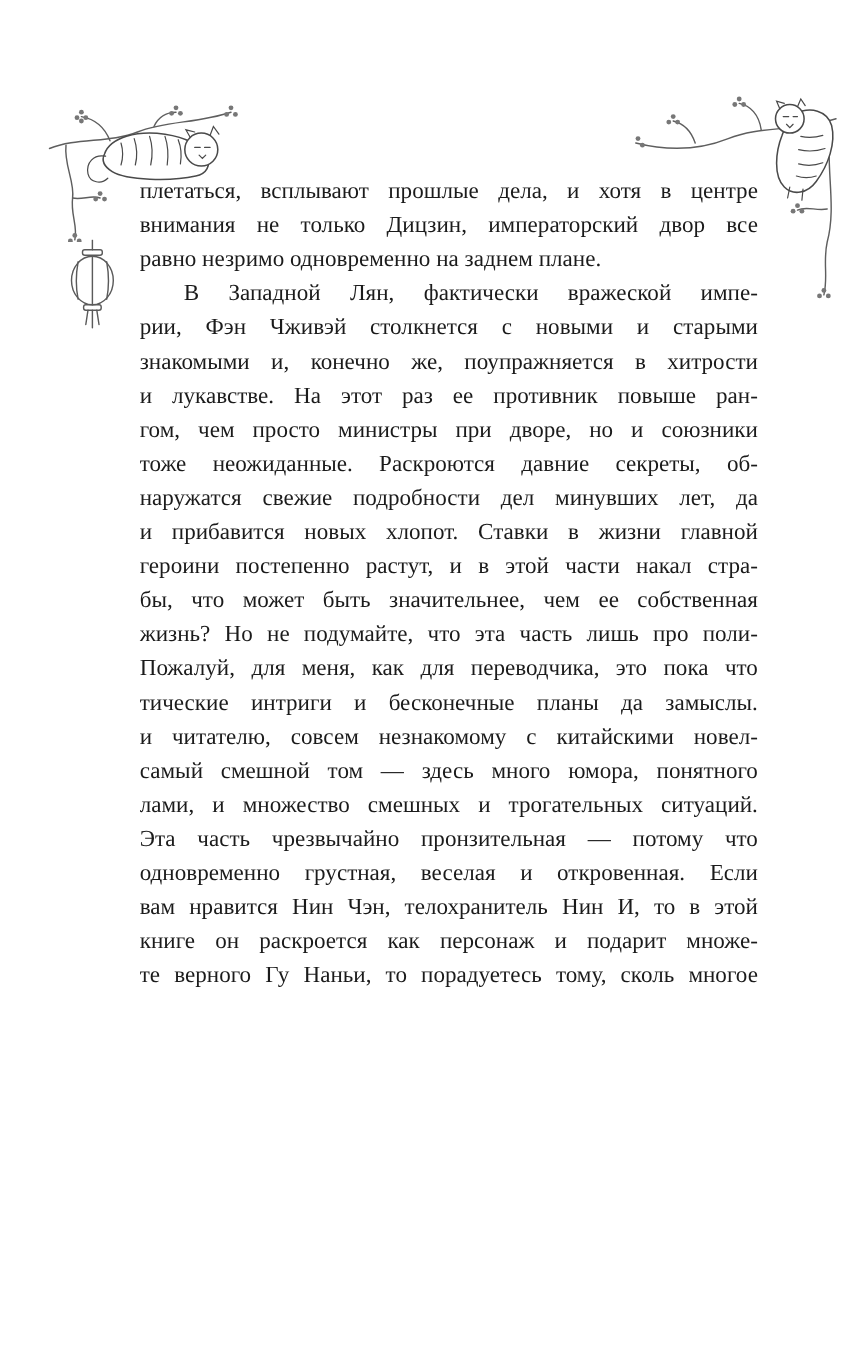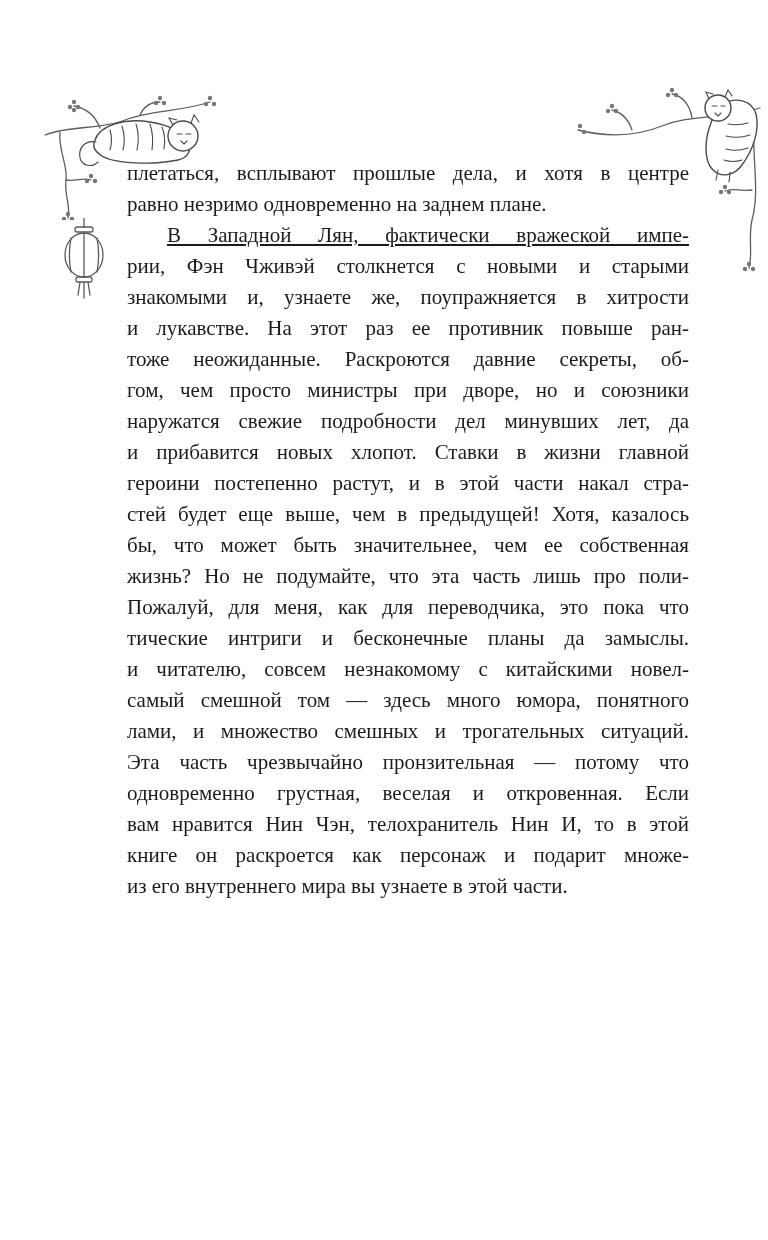--- a/index.html
+++ b/index.html
@@ -30,21 +30,21 @@
   }
   .paragraph { margin: 0; }
   .line {
     text-align: justify;
     text-align-last: justify;
     white-space: normal;
     height: 31px;
     overflow: hidden;
   }
   .line.last { text-align-last: left; }
-  .paragraph.indent .line.first { text-indent: 40px; text-decoration: underline; }
+  .paragraph.indent .line.first { text-indent: 40px; }
 
   .page-number {
     position: absolute;
     left: 127px;
     top: 1092px;
     width: 562px;
     text-align: center;
     font-size: 19px;
     color: #1b1b1b;
   }
@@ -149,44 +149,45 @@
         <path d="M143,35 l3,3 l3,-3"></path>
         <path d="M176,45 q-10,3 -20,1 M178,57 q-12,4 -24,1 M176,70 q-11,4 -22,1 M170,82 q-9,3 -18,0"></path>
         <path d="M146,92 l-2,10 M158,94 l-1,10"></path>
       </g>
     </svg>
   </span>
 
   <div class="text-block">
       <div class="paragraph">
         <div class="line">плетаться, всплывают прошлые дела, и хотя в центре</div>
+        <div class="line">внимания не только Дицзин, императорский двор все</div>
         <div class="line last">равно незримо одновременно на заднем плане.</div>
       </div>
       <div class="paragraph indent">
         <div class="line first">В Западной Лян, фактически вражеской импе-</div>
         <div class="line">рии, Фэн Чживэй столкнется с новыми и старыми</div>
-        <div class="line">знакомыми и, узнаете же, поупражняется в хитрости</div>
+        <div class="line">знакомыми и, конечно же, поупражняется в хитрости</div>
         <div class="line">и лукавстве. На этот раз ее противник повыше ран-</div>
+        <div class="line">гом, чем просто министры при дворе, но и союзники</div>
         <div class="line">тоже неожиданные. Раскроются давние секреты, об-</div>
-        <div class="line">гом, чем просто министры при дворе, но и союзники</div>
         <div class="line">наружатся свежие подробности дел минувших лет, да</div>
         <div class="line">и прибавится новых хлопот. Ставки в жизни главной</div>
         <div class="line">героини постепенно растут, и в этой части накал стра-</div>
-        <div class="line">стей будет еще выше, чем в предыдущей! Хотя, казалось</div>
         <div class="line">бы, что может быть значительнее, чем ее собственная</div>
         <div class="line">жизнь? Но не подумайте, что эта часть лишь про поли-</div>
         <div class="line">Пожалуй, для меня, как для переводчика, это пока что</div>
         <div class="line">тические интриги и бесконечные планы да замыслы.</div>
         <div class="line">и читателю, совсем незнакомому с китайскими новел-</div>
         <div class="line">самый смешной том — здесь много юмора, понятного</div>
         <div class="line">лами, и множество смешных и трогательных ситуаций.</div>
         <div class="line">Эта часть чрезвычайно пронзительная — потому что</div>
         <div class="line">одновременно грустная, веселая и откровенная. Если</div>
         <div class="line">вам нравится Нин Чэн, телохранитель Нин И, то в этой</div>
         <div class="line">книге он раскроется как персонаж и подарит множе-</div>
+        <div class="line">те верного Гу Наньи, то порадуетесь тому, сколь многое</div>
         <div class="line last">из его внутреннего мира вы узнаете в этой части.</div>
       </div>
       <div class="paragraph indent">
       </div>
     </div>
 
   <div class="page-number">6</div>
 
   <span class="ornament ornament-lotus">
     <svg viewBox="0 0 48 28" xmlns="http://www.w3.org/2000/svg">

